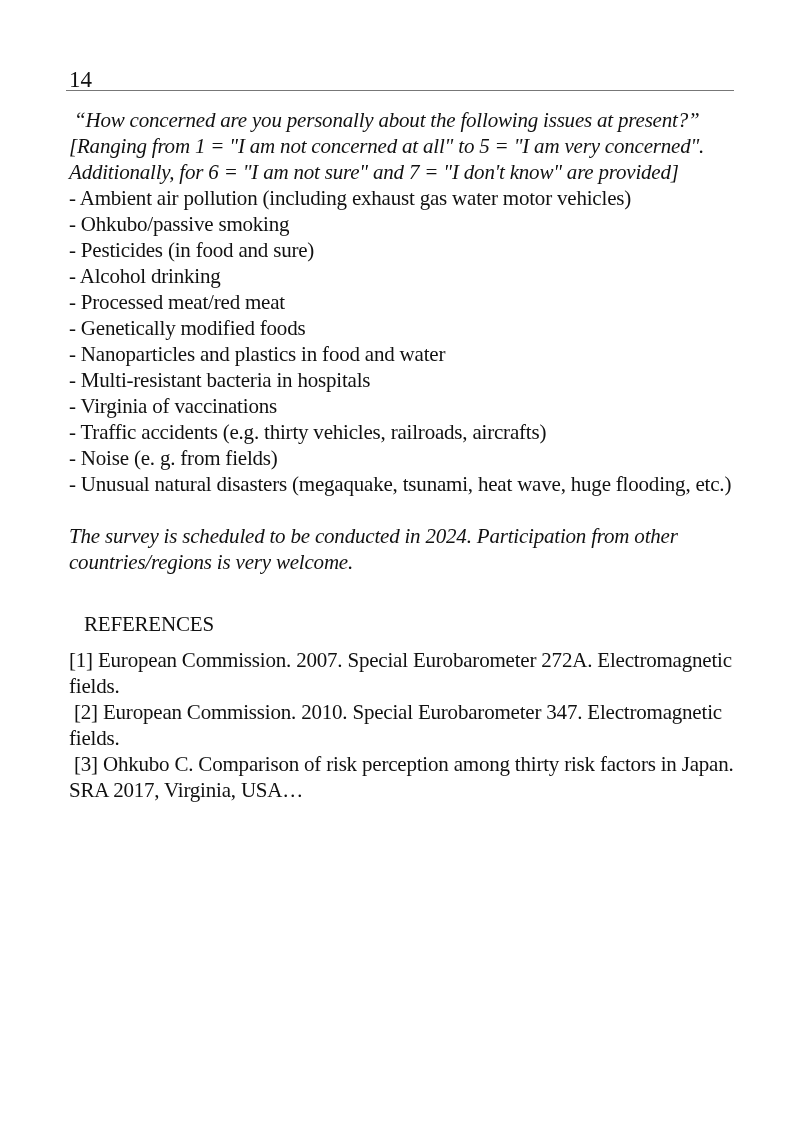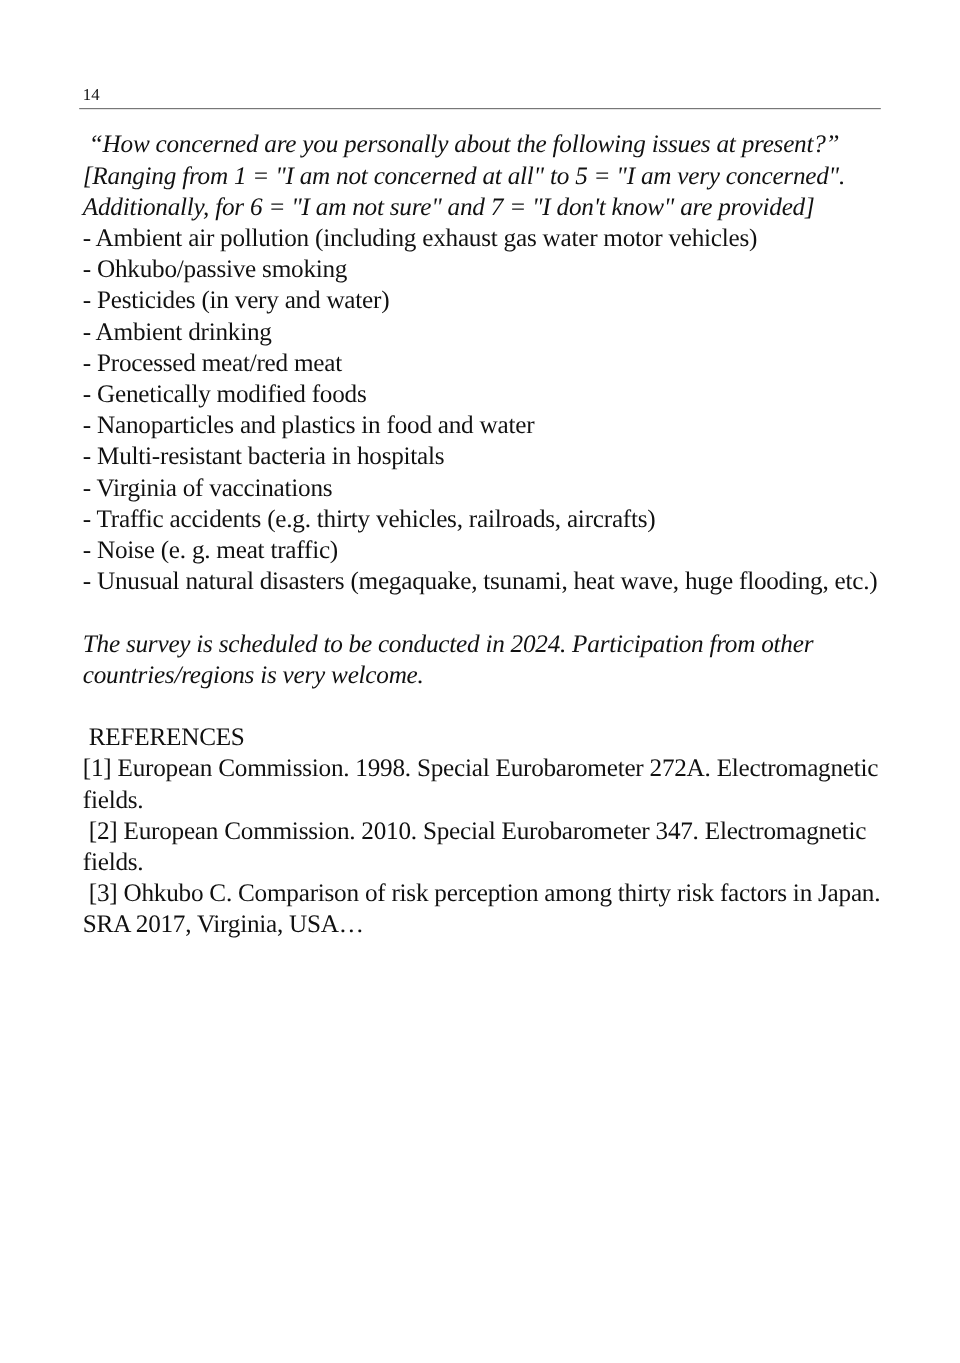--- a/index.html
+++ b/index.html
@@ -1,58 +1,58 @@
 <!DOCTYPE html>
 <html><head>
 <meta charset="utf-8">
 <style>
   html, body { margin: 0; padding: 0; background: #ffffff; }
   body { width: 800px; height: 1136px; position: relative; overflow: hidden;
          font-family: "Liberation Serif", "DejaVu Serif", serif; color: #111; }
-  .page-number { position: absolute; left: 69px; top: 70px; font-size: 14px; line-height: 20px; }
+  .page-number { position: absolute; left: 69px; top: 70px; font-size: 23px; line-height: 20px; }
   .header-rule { position: absolute; left: 66px; top: 90px; width: 668px; height: 0;
                  border-top: 1.5px solid #777; }
   .content { position: absolute; left: 69px; top: 107px; width: 670px; font-size: 21px;
              line-height: 26px; letter-spacing: -0.2px; }
   .question { font-style: italic; margin: 0; }
   .list { margin: 0; padding: 0; list-style: none; }
   .list li { margin: 0; }
   .para { margin: 0; font-style: italic; }
   .gap { height: 26px; }
-  .ref-heading { margin: 0; padding-left: 5px; }
+  .ref-heading { margin: 10px; padding-left: 5px; }
   .ref { margin: 0; }
   .ref.indent { text-indent: 5px; }
 </style>
 </head>
 <body>
 
 <div class="page-number">14</div>
 <div class="header-rule"></div>
 
 <div class="content">
   <p class="question" style="text-indent:5px;">“How concerned are you personally about the following issues at present?” [Ranging from 1 = "I am not concerned at all" to 5 = "I am very concerned". Additionally, for 6 = "I am not sure" and 7 = "I don't know" are provided]</p>
 
   <ul class="list">
     <li>- Ambient air pollution (including exhaust gas water motor vehicles)</li>
     <li>- Ohkubo/passive smoking</li>
-    <li>- Pesticides (in very and water)</li>
-    <li>- Ambient drinking</li>
+    <li>- Pesticides (in food and sure)</li>
+    <li>- Alcohol drinking</li>
     <li>- Processed meat/red meat</li>
     <li>- Genetically modified foods</li>
     <li>- Nanoparticles and plastics in food and water</li>
     <li>- Multi-resistant bacteria in hospitals</li>
     <li>- Virginia of vaccinations</li>
     <li>- Traffic accidents (e.g. thirty vehicles, railroads, aircrafts)</li>
-    <li>- Noise (e. g. meat traffic)</li>
+    <li>- Noise (e. g. from fields)</li>
     <li>- Unusual natural disasters (megaquake, tsunami, heat wave, huge flooding, etc.)</li>
   </ul>
 
   <div class="gap"></div>
 
   <p class="para">The survey is scheduled to be conducted in 2024. Participation from other countries/regions is very welcome.</p>
 
   <div class="gap"></div>
 
   <p class="ref-heading">REFERENCES</p>
-  <p class="ref">[1] European Commission. 1998. Special Eurobarometer 272A. Electromagnetic fields.</p>
+  <p class="ref">[1] European Commission. 2007. Special Eurobarometer 272A. Electromagnetic fields.</p>
   <p class="ref indent">[2] European Commission. 2010. Special Eurobarometer 347. Electromagnetic fields.</p>
   <p class="ref indent">[3] Ohkubo C. Comparison of risk perception among thirty risk factors in Japan. SRA 2017, Virginia, USA…</p>
 </div>
 
 </body></html>

